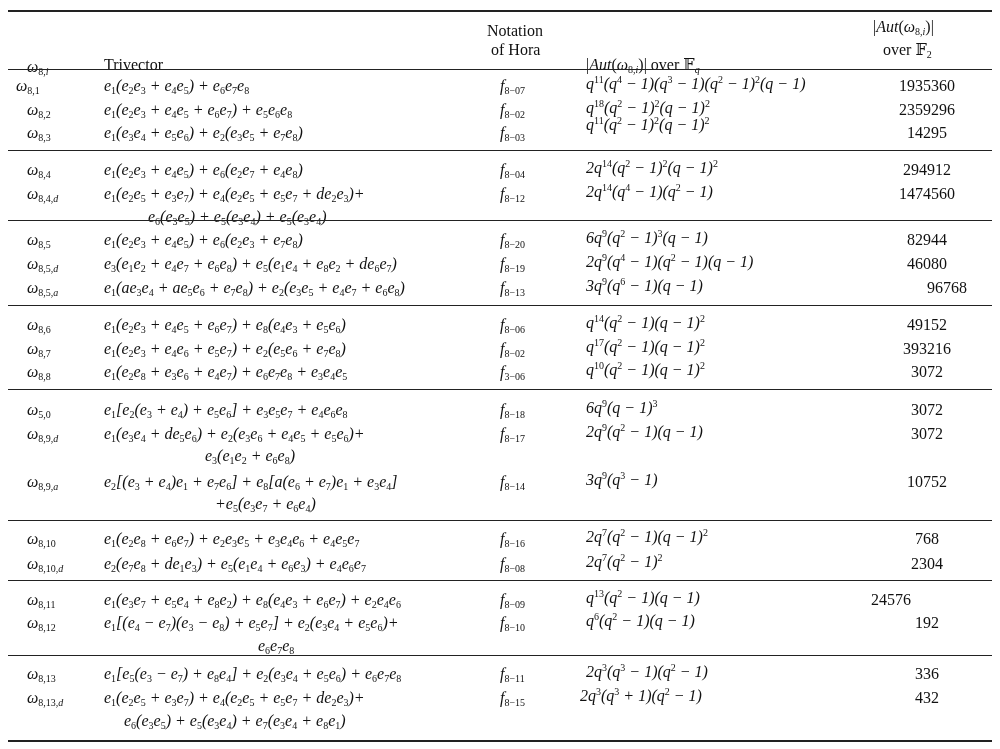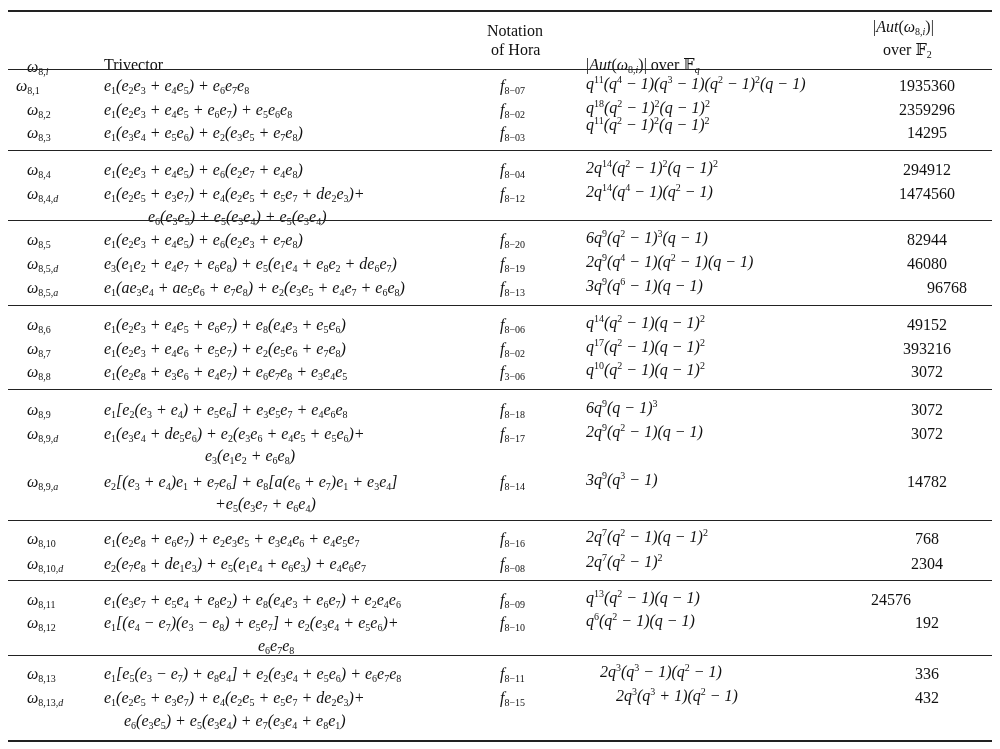--- a/index.html
+++ b/index.html
@@ -80,37 +80,37 @@
     <div class="cell math" style="left: 104px; top: 340px;">e<sub style="font-style:normal">1</sub>(e<sub style="font-style:normal">2</sub>e<sub style="font-style:normal">3</sub> + e<sub style="font-style:normal">4</sub>e<sub style="font-style:normal">6</sub> + e<sub style="font-style:normal">5</sub>e<sub style="font-style:normal">7</sub>) + e<sub style="font-style:normal">2</sub>(e<sub style="font-style:normal">5</sub>e<sub style="font-style:normal">6</sub> + e<sub style="font-style:normal">7</sub>e<sub style="font-style:normal">8</sub>)</div>
     <div class="cell math" style="left: 500px; top: 340px;">f<sub style="font-style:normal">8−02</sub></div>
     <div class="cell math" style="left: 586px; top: 338px;">q<sup>17</sup>(q<sup>2</sup> − 1)(q − 1)<sup>2</sup></div>
     <div class="cell num" style="left: 872px; top: 340px;">393216</div>
     <div class="cell math" style="left: 27px; top: 363px;">ω<sub style="font-style:normal">8,8</sub></div>
     <div class="cell math" style="left: 104px; top: 363px;">e<sub style="font-style:normal">1</sub>(e<sub style="font-style:normal">2</sub>e<sub style="font-style:normal">8</sub> + e<sub style="font-style:normal">3</sub>e<sub style="font-style:normal">6</sub> + e<sub style="font-style:normal">4</sub>e<sub style="font-style:normal">7</sub>) + e<sub style="font-style:normal">6</sub>e<sub style="font-style:normal">7</sub>e<sub style="font-style:normal">8</sub> + e<sub style="font-style:normal">3</sub>e<sub style="font-style:normal">4</sub>e<sub style="font-style:normal">5</sub></div>
     <div class="cell math" style="left: 500px; top: 363px;">f<sub style="font-style:normal">3−06</sub></div>
     <div class="cell math" style="left: 586px; top: 361px;">q<sup>10</sup>(q<sup>2</sup> − 1)(q − 1)<sup>2</sup></div>
     <div class="cell num" style="left: 872px; top: 363px;">3072</div>
     <div class="rule" style="top: 389px;"></div>
-    <div class="cell math" style="left: 27px; top: 401px;">ω<sub style="font-style:normal">8,9</sub></div>
+    <div class="cell math" style="left: 27px; top: 401px;">ω<sub style="font-style:normal">5,0</sub></div>
     <div class="cell math" style="left: 104px; top: 401px;">e<sub style="font-style:normal">1</sub>[e<sub style="font-style:normal">2</sub>(e<sub style="font-style:normal">3</sub> + e<sub style="font-style:normal">4</sub>) + e<sub style="font-style:normal">5</sub>e<sub style="font-style:normal">6</sub>] + e<sub style="font-style:normal">3</sub>e<sub style="font-style:normal">5</sub>e<sub style="font-style:normal">7</sub> + e<sub style="font-style:normal">4</sub>e<sub style="font-style:normal">6</sub>e<sub style="font-style:normal">8</sub></div>
     <div class="cell math" style="left: 500px; top: 401px;">f<sub style="font-style:normal">8−18</sub></div>
     <div class="cell math" style="left: 586px; top: 399px;">6q<sup>9</sup>(q − 1)<sup>3</sup></div>
     <div class="cell num" style="left: 872px; top: 401px;">3072</div>
     <div class="cell math" style="left: 27px; top: 425px;">ω<sub style="font-style:normal">8,9,<i>d</i></sub></div>
     <div class="cell math" style="left: 104px; top: 425px;">e<sub style="font-style:normal">1</sub>(e<sub style="font-style:normal">3</sub>e<sub style="font-style:normal">4</sub> + de<sub style="font-style:normal">5</sub>e<sub style="font-style:normal">6</sub>) + e<sub style="font-style:normal">2</sub>(e<sub style="font-style:normal">3</sub>e<sub style="font-style:normal">6</sub> + e<sub style="font-style:normal">4</sub>e<sub style="font-style:normal">5</sub> + e<sub style="font-style:normal">5</sub>e<sub style="font-style:normal">6</sub>)+</div>
     <div class="cell math" style="left: 205px; top: 447px;">e<sub style="font-style:normal">3</sub>(e<sub style="font-style:normal">1</sub>e<sub style="font-style:normal">2</sub> + e<sub style="font-style:normal">6</sub>e<sub style="font-style:normal">8</sub>)</div>
     <div class="cell math" style="left: 500px; top: 425px;">f<sub style="font-style:normal">8−17</sub></div>
     <div class="cell math" style="left: 586px; top: 423px;">2q<sup>9</sup>(q<sup>2</sup> − 1)(q − 1)</div>
     <div class="cell num" style="left: 872px; top: 425px;">3072</div>
     <div class="cell math" style="left: 27px; top: 473px;">ω<sub style="font-style:normal">8,9,<i>a</i></sub></div>
     <div class="cell math" style="left: 104px; top: 473px;">e<sub style="font-style:normal">2</sub>[(e<sub style="font-style:normal">3</sub> + e<sub style="font-style:normal">4</sub>)e<sub style="font-style:normal">1</sub> + e<sub style="font-style:normal">7</sub>e<sub style="font-style:normal">6</sub>] + e<sub style="font-style:normal">8</sub>[a(e<sub style="font-style:normal">6</sub> + e<sub style="font-style:normal">7</sub>)e<sub style="font-style:normal">1</sub> + e<sub style="font-style:normal">3</sub>e<sub style="font-style:normal">4</sub>]</div>
     <div class="cell math" style="left: 215px; top: 495px;">+e<sub style="font-style:normal">5</sub>(e<sub style="font-style:normal">3</sub>e<sub style="font-style:normal">7</sub> + e<sub style="font-style:normal">6</sub>e<sub style="font-style:normal">4</sub>)</div>
     <div class="cell math" style="left: 500px; top: 473px;">f<sub style="font-style:normal">8−14</sub></div>
     <div class="cell math" style="left: 586px; top: 471px;">3q<sup>9</sup>(q<sup>3</sup> − 1)</div>
-    <div class="cell num" style="left: 872px; top: 473px;">14782</div>
+    <div class="cell num" style="left: 872px; top: 473px;">10752</div>
     <div class="rule" style="top: 520px;"></div>
     <div class="cell math" style="left: 27px; top: 530px;">ω<sub style="font-style:normal">8,10</sub></div>
     <div class="cell math" style="left: 104px; top: 530px;">e<sub style="font-style:normal">1</sub>(e<sub style="font-style:normal">2</sub>e<sub style="font-style:normal">8</sub> + e<sub style="font-style:normal">6</sub>e<sub style="font-style:normal">7</sub>) + e<sub style="font-style:normal">2</sub>e<sub style="font-style:normal">3</sub>e<sub style="font-style:normal">5</sub> + e<sub style="font-style:normal">3</sub>e<sub style="font-style:normal">4</sub>e<sub style="font-style:normal">6</sub> + e<sub style="font-style:normal">4</sub>e<sub style="font-style:normal">5</sub>e<sub style="font-style:normal">7</sub></div>
     <div class="cell math" style="left: 500px; top: 530px;">f<sub style="font-style:normal">8−16</sub></div>
     <div class="cell math" style="left: 586px; top: 528px;">2q<sup>7</sup>(q<sup>2</sup> − 1)(q − 1)<sup>2</sup></div>
     <div class="cell num" style="left: 872px; top: 530px;">768</div>
     <div class="cell math" style="left: 27px; top: 555px;">ω<sub style="font-style:normal">8,10,<i>d</i></sub></div>
     <div class="cell math" style="left: 104px; top: 555px;">e<sub style="font-style:normal">2</sub>(e<sub style="font-style:normal">7</sub>e<sub style="font-style:normal">8</sub> + de<sub style="font-style:normal">1</sub>e<sub style="font-style:normal">3</sub>) + e<sub style="font-style:normal">5</sub>(e<sub style="font-style:normal">1</sub>e<sub style="font-style:normal">4</sub> + e<sub style="font-style:normal">6</sub>e<sub style="font-style:normal">3</sub>) + e<sub style="font-style:normal">4</sub>e<sub style="font-style:normal">6</sub>e<sub style="font-style:normal">7</sub></div>
     <div class="cell math" style="left: 500px; top: 555px;">f<sub style="font-style:normal">8−08</sub></div>
     <div class="cell math" style="left: 586px; top: 553px;">2q<sup>7</sup>(q<sup>2</sup> − 1)<sup>2</sup></div>
@@ -124,22 +124,22 @@
     <div class="cell math" style="left: 27px; top: 614px;">ω<sub style="font-style:normal">8,12</sub></div>
     <div class="cell math" style="left: 104px; top: 614px;">e<sub style="font-style:normal">1</sub>[(e<sub style="font-style:normal">4</sub> − e<sub style="font-style:normal">7</sub>)(e<sub style="font-style:normal">3</sub> − e<sub style="font-style:normal">8</sub>) + e<sub style="font-style:normal">5</sub>e<sub style="font-style:normal">7</sub>] + e<sub style="font-style:normal">2</sub>(e<sub style="font-style:normal">3</sub>e<sub style="font-style:normal">4</sub> + e<sub style="font-style:normal">5</sub>e<sub style="font-style:normal">6</sub>)+</div>
     <div class="cell math" style="left: 258px; top: 637px;">e<sub style="font-style:normal">6</sub>e<sub style="font-style:normal">7</sub>e<sub style="font-style:normal">8</sub></div>
     <div class="cell math" style="left: 500px; top: 614px;">f<sub style="font-style:normal">8−10</sub></div>
     <div class="cell math" style="left: 586px; top: 612px;">q<sup>6</sup>(q<sup>2</sup> − 1)(q − 1)</div>
     <div class="cell num" style="left: 872px; top: 614px;">192</div>
     <div class="rule" style="top: 655px;"></div>
     <div class="cell math" style="left: 27px; top: 665px;">ω<sub style="font-style:normal">8,13</sub></div>
     <div class="cell math" style="left: 104px; top: 665px;">e<sub style="font-style:normal">1</sub>[e<sub style="font-style:normal">5</sub>(e<sub style="font-style:normal">3</sub> − e<sub style="font-style:normal">7</sub>) + e<sub style="font-style:normal">8</sub>e<sub style="font-style:normal">4</sub>] + e<sub style="font-style:normal">2</sub>(e<sub style="font-style:normal">3</sub>e<sub style="font-style:normal">4</sub> + e<sub style="font-style:normal">5</sub>e<sub style="font-style:normal">6</sub>) + e<sub style="font-style:normal">6</sub>e<sub style="font-style:normal">7</sub>e<sub style="font-style:normal">8</sub></div>
     <div class="cell math" style="left: 500px; top: 665px;">f<sub style="font-style:normal">8−11</sub></div>
-    <div class="cell math" style="left: 600px; top: 663px;">2q<sup>3</sup>(q<sup>3</sup> − 1)(q<sup>2</sup> − 1)</div>
+    <div class="cell math" style="left: 586px; top: 663px;">2q<sup>3</sup>(q<sup>3</sup> − 1)(q<sup>2</sup> − 1)</div>
     <div class="cell num" style="left: 872px; top: 665px;">336</div>
     <div class="cell math" style="left: 27px; top: 689px;">ω<sub style="font-style:normal">8,13,<i>d</i></sub></div>
     <div class="cell math" style="left: 104px; top: 689px;">e<sub style="font-style:normal">1</sub>(e<sub style="font-style:normal">2</sub>e<sub style="font-style:normal">5</sub> + e<sub style="font-style:normal">3</sub>e<sub style="font-style:normal">7</sub>) + e<sub style="font-style:normal">4</sub>(e<sub style="font-style:normal">2</sub>e<sub style="font-style:normal">5</sub> + e<sub style="font-style:normal">5</sub>e<sub style="font-style:normal">7</sub> + de<sub style="font-style:normal">2</sub>e<sub style="font-style:normal">3</sub>)+</div>
     <div class="cell math" style="left: 124px; top: 712px;">e<sub style="font-style:normal">6</sub>(e<sub style="font-style:normal">3</sub>e<sub style="font-style:normal">5</sub>) + e<sub style="font-style:normal">5</sub>(e<sub style="font-style:normal">3</sub>e<sub style="font-style:normal">4</sub>) + e<sub style="font-style:normal">7</sub>(e<sub style="font-style:normal">3</sub>e<sub style="font-style:normal">4</sub> + e<sub style="font-style:normal">8</sub>e<sub style="font-style:normal">1</sub>)</div>
     <div class="cell math" style="left: 500px; top: 689px;">f<sub style="font-style:normal">8−15</sub></div>
-    <div class="cell math" style="left: 616px; top: 687px;">2q<sup>3</sup>(q<sup>3</sup> + 1)(q<sup>2</sup> − 1)</div>
+    <div class="cell math" style="left: 580px; top: 687px;">2q<sup>3</sup>(q<sup>3</sup> + 1)(q<sup>2</sup> − 1)</div>
     <div class="cell num" style="left: 872px; top: 689px;">432</div>
     <div class="rule-top" style="top: 740px;"></div>
   </div>
 
 </body></html>

